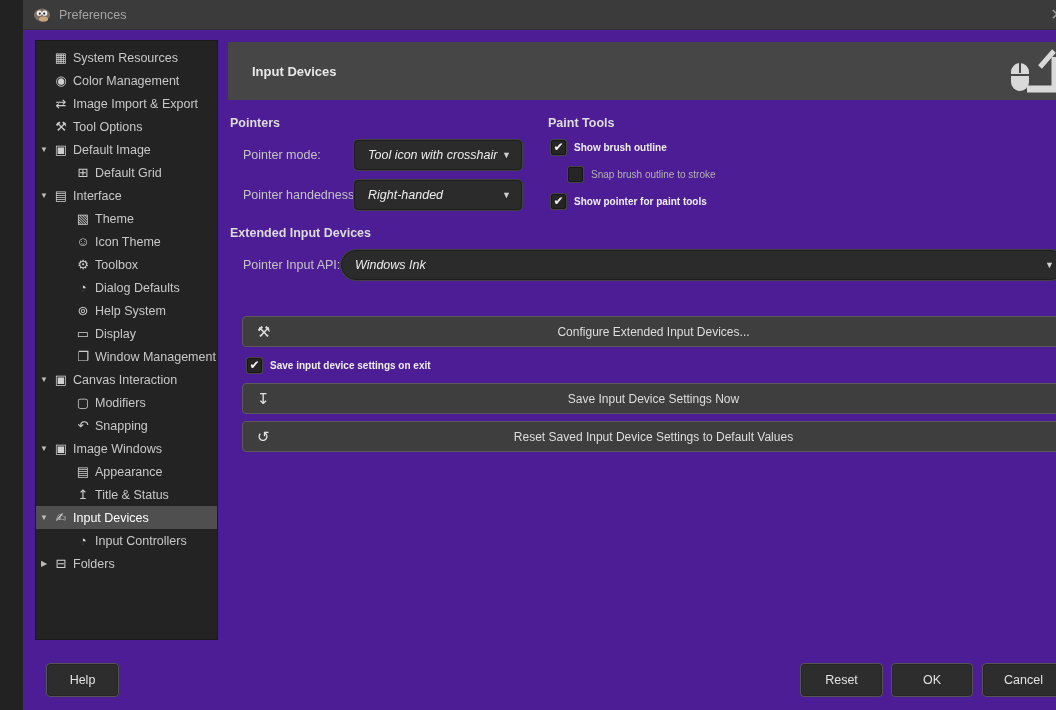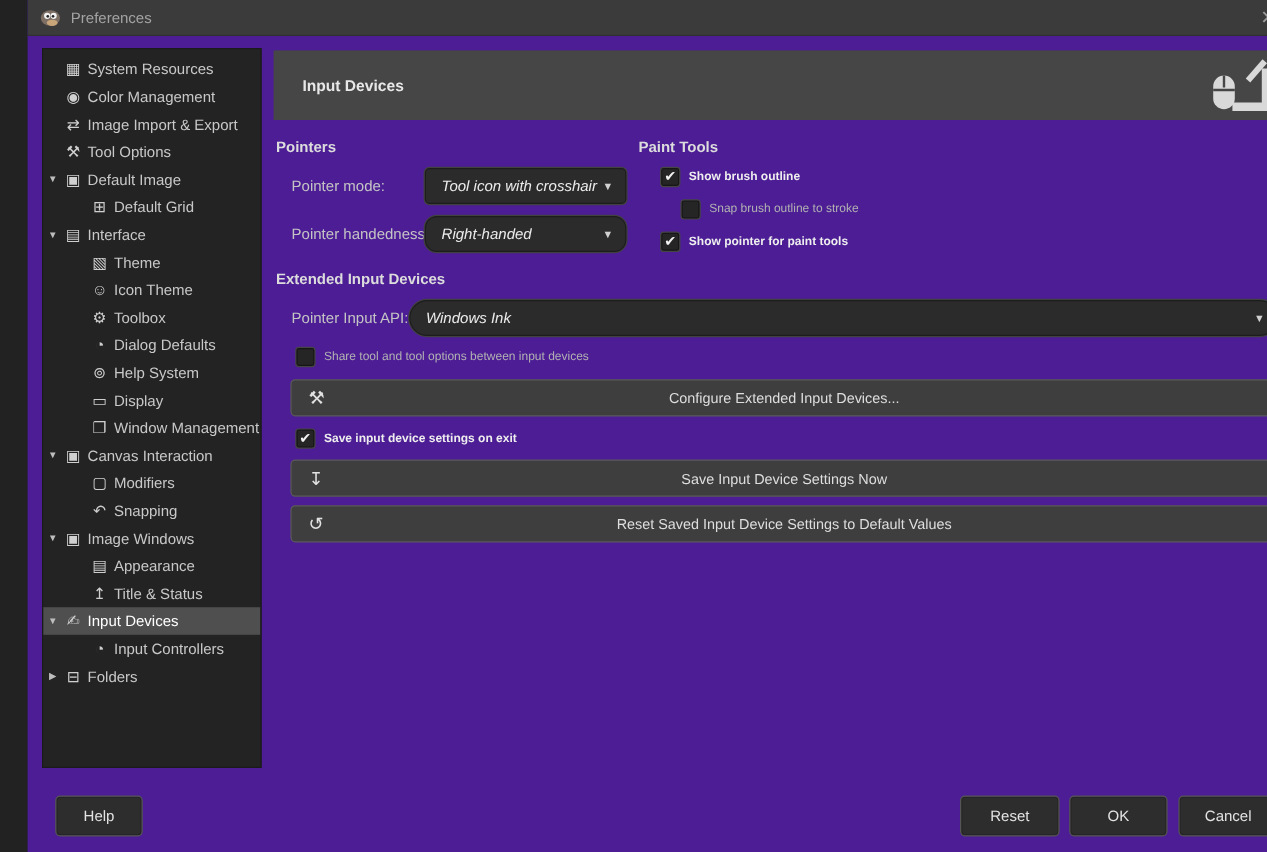--- a/index.html
+++ b/index.html
@@ -215,26 +215,26 @@
 
     <span class="sec-title" style="left:2px;top:16px;">Pointers</span>
 
     <span class="fld-label" style="left:15px;top:48px;">Pointer mode:</span>
     <div class="dropdown" style="left:126px;top:40px;width:168px;">
       <span class="dd-value">Tool icon with crosshair</span>
       <span class="dd-arrow">▼</span>
     </div>
 
     <span class="fld-label" style="left:15px;top:88px;">Pointer handedness:</span>
-    <div class="dropdown" style="left:126px;top:80px;width:168px;border-radius:10px;">
+    <div class="dropdown" style="left:126px;top:80px;width:168px;">
       <span class="dd-value">Right-handed</span>
       <span class="dd-arrow">▼</span>
     </div>
 
-    <span class="sec-title" style="left:304px;top:16px;">Paint Tools</span>
+    <span class="sec-title" style="left:320px;top:16px;">Paint Tools</span>
 
     <div class="cb on" style="left:323px;top:40px;">
       <span class="box">
           <span class="mark">✔</span>
         </span>
       <span class="cb-label">Show brush outline</span>
     </div>
     <div class="cb" style="left:340px;top:67px;">
       <span class="box">
           <span class="mark">✔</span>
@@ -249,26 +249,20 @@
     </div>
 
     <span class="sec-title" style="left:2px;top:126px;">Extended Input Devices</span>
 
     <span class="fld-label" style="left:15px;top:158px;">Pointer Input API:</span>
     <div class="dropdown" style="left:113px;top:150px;width:724px;border-radius:15px;">
       <span class="dd-value">Windows Ink</span>
       <span class="dd-arrow">▼</span>
     </div>
 
-    <div class="cb" style="left:19px;top:190px;">
-      <span class="box">
-          <span class="mark">✔</span>
-        </span>
-      <span class="cb-label">Share tool and tool options between input devices</span>
-    </div>
 
     <div class="wide-btn" style="top:216px;">
       <span class="w-icon">⚒</span>
       <span class="w-label">Configure Extended Input Devices...</span>
     </div>
 
     <div class="cb on" style="left:19px;top:258px;">
       <span class="box">
           <span class="mark">✔</span>
         </span>

